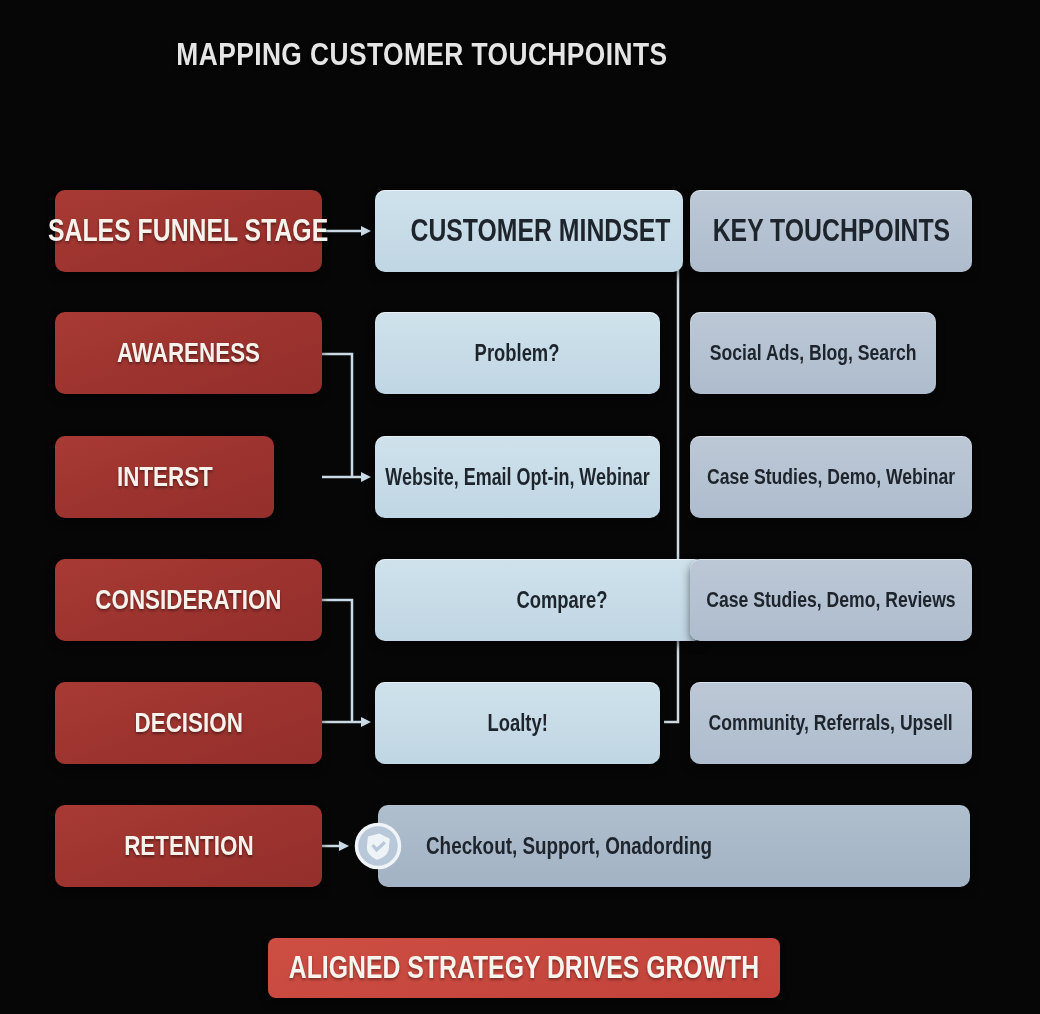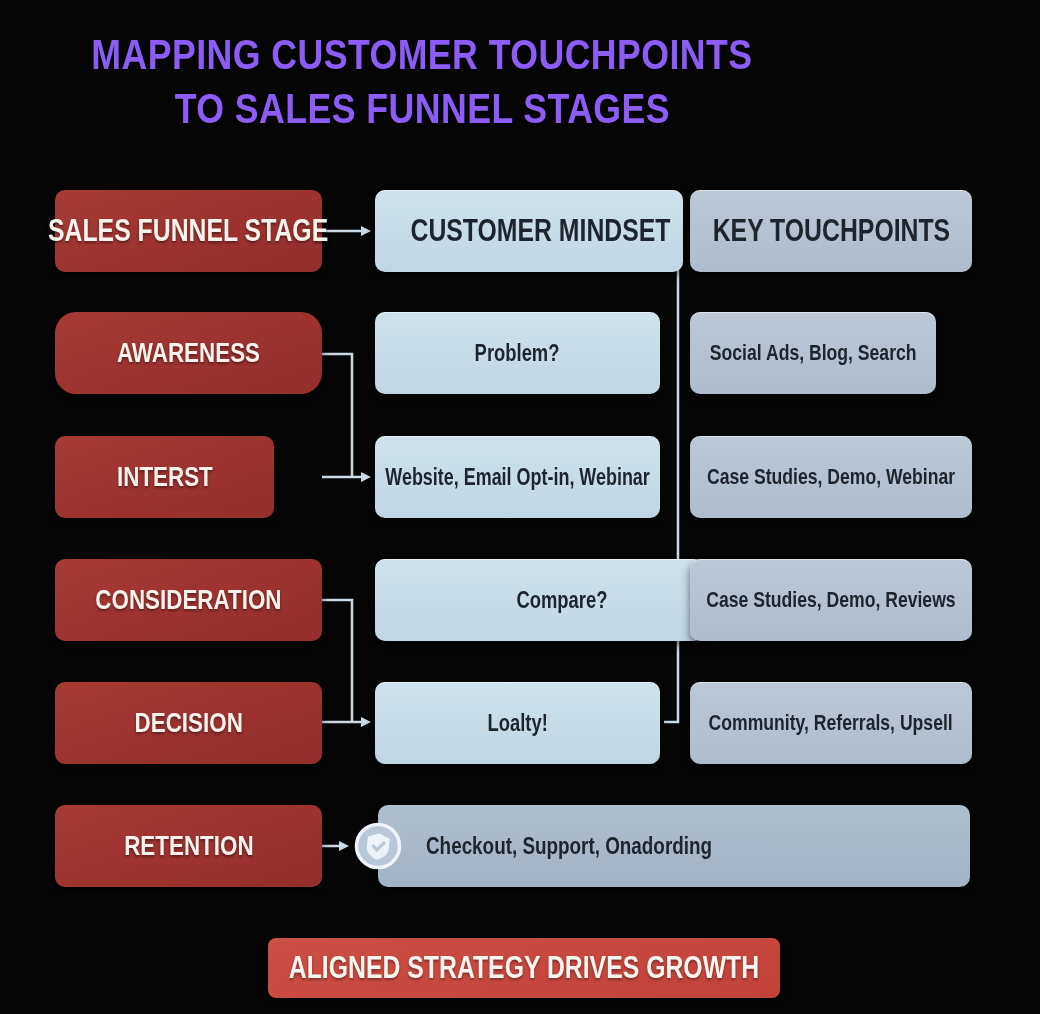--- a/index.html
+++ b/index.html
@@ -4,21 +4,21 @@
 <style>
   html,body{margin:0;padding:0;background:#000;}
   .canvas{
     position:relative;width:1040px;height:1014px;overflow:hidden;
     background:#060606;
     font-family:"Liberation Sans","DejaVu Sans",sans-serif;
     font-weight:700;font-stretch:condensed;
   }
   .title{
     position:absolute;left:0;top:28px;width:844px;text-align:center;
-    color:#8b5cf6;font-size:42px;line-height:54px;letter-spacing:.5px;
+    color:#e5e5e5;font-size:31px;line-height:54px;letter-spacing:.5px;
     text-shadow:0 2px 4px rgba(0,0,0,.6);
   }
   .title .cond{transform:scaleX(.85);}
   .cond{display:inline-block;transform:scaleX(.8);white-space:nowrap;transform-origin:center center;}
   .cond-left{display:inline-block;transform:scaleX(.82);white-space:nowrap;transform-origin:left center;}
   .box{
     position:absolute;height:82px;border-radius:10px;
     display:flex;align-items:center;justify-content:center;
     box-shadow:0 4px 9px rgba(0,0,0,.55);
   }
@@ -71,34 +71,33 @@
       <path d="M322 354 H352 V476"></path>
       <path d="M322 477 H362" marker-end="url(#arr)"></path>
       <path d="M322 600 H352 V721"></path>
       <path d="M322 722 H362" marker-end="url(#arr)"></path>
       <path d="M322 846 H340" marker-end="url(#arr)"></path>
     </g>
   </svg>
 
   <div class="title">
     <div><span class="cond">MAPPING CUSTOMER TOUCHPOINTS</span></div>
-    <div><span class="cond">TO SALES FUNNEL STAGES</span></div>
   </div>
 
   <div class="box red hdr" style="left:55px;top:190px;width:267px;">
     <span class="cond">SALES FUNNEL STAGE</span>
   </div>
   <div class="box blue hdr" style="left:375px;top:190px;width:285px;padding-left:23px;">
     <span class="cond">CUSTOMER MINDSET</span>
   </div>
   <div class="box gray hdr" style="left:690px;top:190px;width:282px;">
     <span class="cond">KEY TOUCHPOINTS</span>
   </div>
 
-  <div class="box red" style="left:55px;top:312px;width:267px;border-radius:21px;">
+  <div class="box red" style="left:55px;top:312px;width:267px;">
     <span class="cond">AWARENESS</span>
   </div>
   <div class="box blue body-blue" style="left:375px;top:312px;width:285px;">
     <span class="cond">Problem?</span>
   </div>
   <div class="box gray body-gray" style="left:690px;top:312px;width:246px;">
     <span class="cond">Social Ads, Blog, Search</span>
   </div>
 
   <div class="box red" style="left:55px;top:436px;width:219px;">

